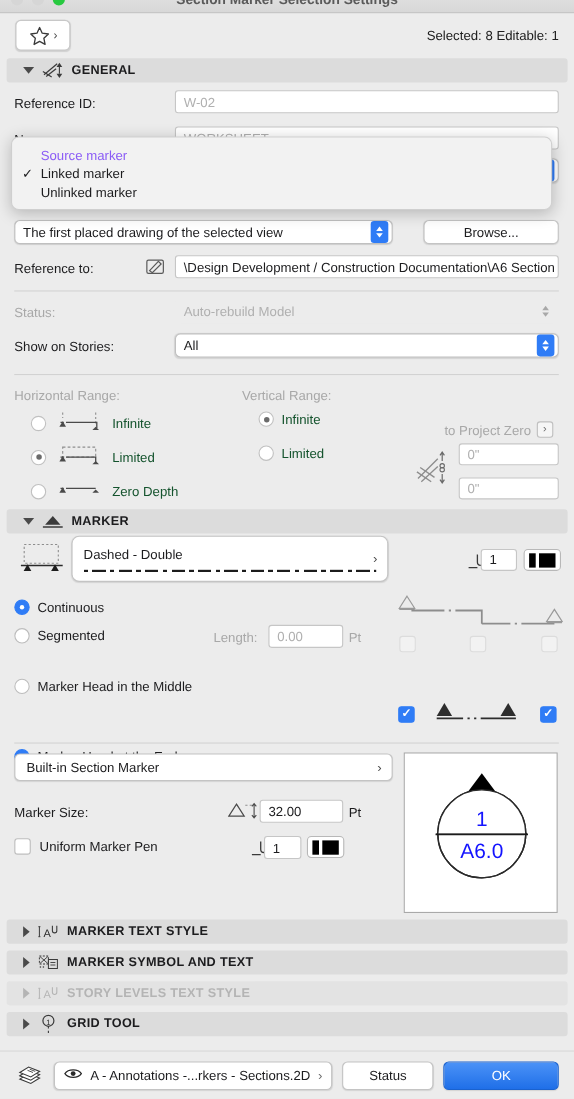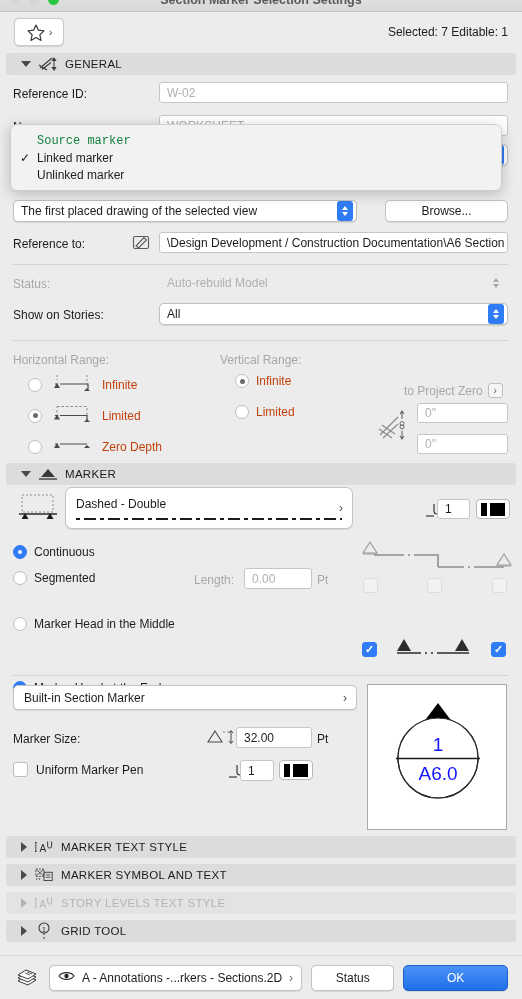--- a/index.html
+++ b/index.html
@@ -50,21 +50,21 @@
   .sec-head{
     position:absolute; left:6px; width:510px; height:22px;
     background:#dcdcdc; border-radius:3px;
     display:flex; align-items:center; gap:7px; padding-left:15px;
   }
   .sec-head.disabled{ background:#e3e3e3; }
   .tri{ width:0;height:0; }
   .tri-down{ border-left:5px solid transparent;border-right:5px solid transparent;border-top:6px solid #4a4a4a; }
   .tri-right{ border-top:5px solid transparent;border-bottom:5px solid transparent;border-left:6px solid #4a4a4a; }
   .tri-right.dim{ border-left-color:#b4b4b4; }
-  .sec-title{ font-size:11.5px; font-weight:normal; letter-spacing:.3px; color:#1c1c1e; }
+  .sec-title{ font-size:11.5px; font-weight:bold; letter-spacing:.3px; color:#1c1c1e; }
   .sec-title.dim{ color:#b4b4b4; }
   .sec-icon{ width:20px;height:16px; display:flex;align-items:center;justify-content:center; }
 
   
   .lbl{ position:absolute; font-size:12px; color:#1c1c1e; }
   .lbl.dim{ color:#a8a8a8; }
   .field{
     position:absolute; background:#fff; border:1px solid #c6c6c6; border-radius:3px;
     font-size:12px; color:#1c1c1e; display:flex; align-items:center; padding:0 7px;
   }
@@ -101,21 +101,21 @@
     flex:0 0 auto;
   }
   .radio.on{ background:#2f7cf6; border-color:#2f7cf6; }
   .radio.on::after{ content:''; width:4px;height:4px;border-radius:50%;background:#fff; }
   .radio.grey{ background:#fff;border-color:#c0c0c0; }
   .radio.grey.on{ background:#fff; border-color:#c0c0c0; }
   .radio.grey.on::after{ content:''; width:5px;height:5px;border-radius:50%;background:#6b6b6b; }
 
   .radio-row{ position:absolute; display:flex; align-items:center; gap:7px; font-size:12px; }
   .radio-row .t{ color:#1c1c1e; }
-  .radio-row .t.dim{ color:#c2410c; }
+  .radio-row .t.dim{ color:#14532d; }
 
   
   .cb{ width:15px;height:15px;border-radius:3px;background:#fff;border:1px solid #bdbdbd; display:inline-flex;align-items:center;justify-content:center; flex:0 0 auto;}
   .cb.on{ background:#2f7cf6;border-color:#2f7cf6; }
   .cb.on::after{ content:'✓'; color:#fff; font-size:11px; line-height:1; font-weight:bold; }
   .cb.dis{ background:#f2f2f2; border-color:#dcdcdc; }
 
   
   .penchip{
     position:absolute; width:34px;height:20px;background:#fff;border:1px solid #b8b8b8;
@@ -129,21 +129,21 @@
   
   .menu{
     position:absolute; background:#f2f2f2; border:1px solid #cfcfcf; border-radius:7px;
     box-shadow:0 3px 14px rgba(0,0,0,.22);
     padding:7px 0; z-index:50;
   }
   .menu-item{
     height:17px; display:flex; align-items:center; font-size:12px; color:#1c1c1e;
     padding-left:26px; position:relative;
   }
-  .menu-item.dim{ color:#15803d;font-family:Liberation Mono, monospace; }
+  .menu-item.dim{ color:#8b5cf6; }
   .menu-item .chk{ position:absolute; left:9px; font-size:12px; }
 
   
   .preview{
     position:absolute; background:#fff; border:1px solid #a9a9a9;
   }
 
   
   .bottombar{
     position:absolute; left:0; bottom:0; width:522px; height:44px;
@@ -181,21 +181,21 @@
 
   <div class="topbar">
     <div class="fav-btn">
       <span>
         <svg width="20" height="19" viewBox="0 0 20 19">
             <polygon points="10,2 12.4,7.2 18,7.9 13.9,11.8 15,17.4 10,14.6 5,17.4 6.1,11.8 2,7.9 7.6,7.2" fill="none" stroke="#3a3a3a" stroke-width="1.2" stroke-linejoin="round"></polygon>
           </svg>
       </span>
       <span style="font-size:11px;color:#4a4a4a;">›</span>
     </div>
-    <div class="sel-info">Selected: 7 Editable: 1</div>
+    <div class="sel-info">Selected: 8 Editable: 1</div>
   </div>
 
   <div class="sec-head" style="top:53px;">
     <span class="tri tri-down"></span>
     <span class="sec-icon">
       <svg width="20" height="16" viewBox="0 0 20 16">
         <line x1="2" y1="12" x2="14" y2="2" stroke="#3a3a3a" stroke-width="1.1"></line>
         <line x1="4" y1="13.5" x2="13" y2="6.5" stroke="#3a3a3a" stroke-width="1.1"></line>
         <line x1="1" y1="9" x2="9" y2="14" stroke="#3a3a3a" stroke-width="1.1"></line>
         <polygon points="16,1 18.6,5 13.4,5" fill="#3a3a3a"></polygon>

